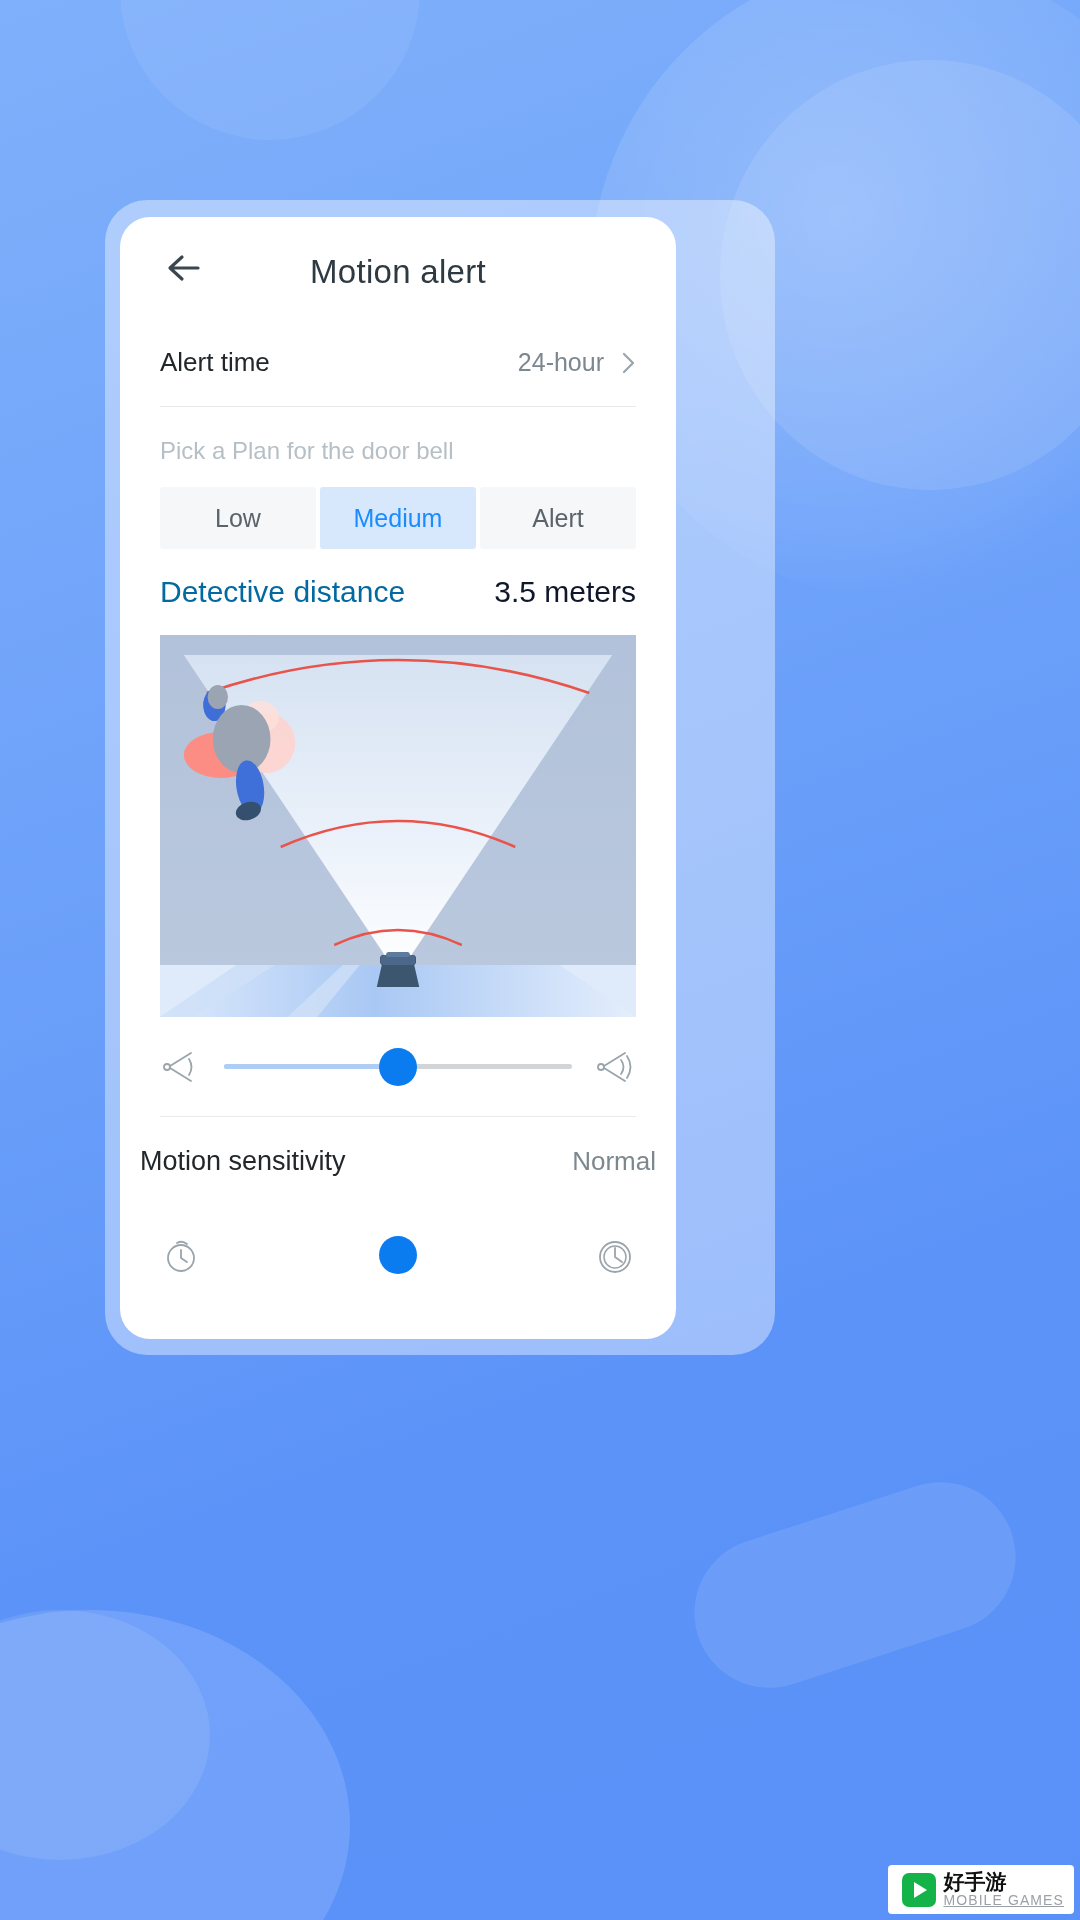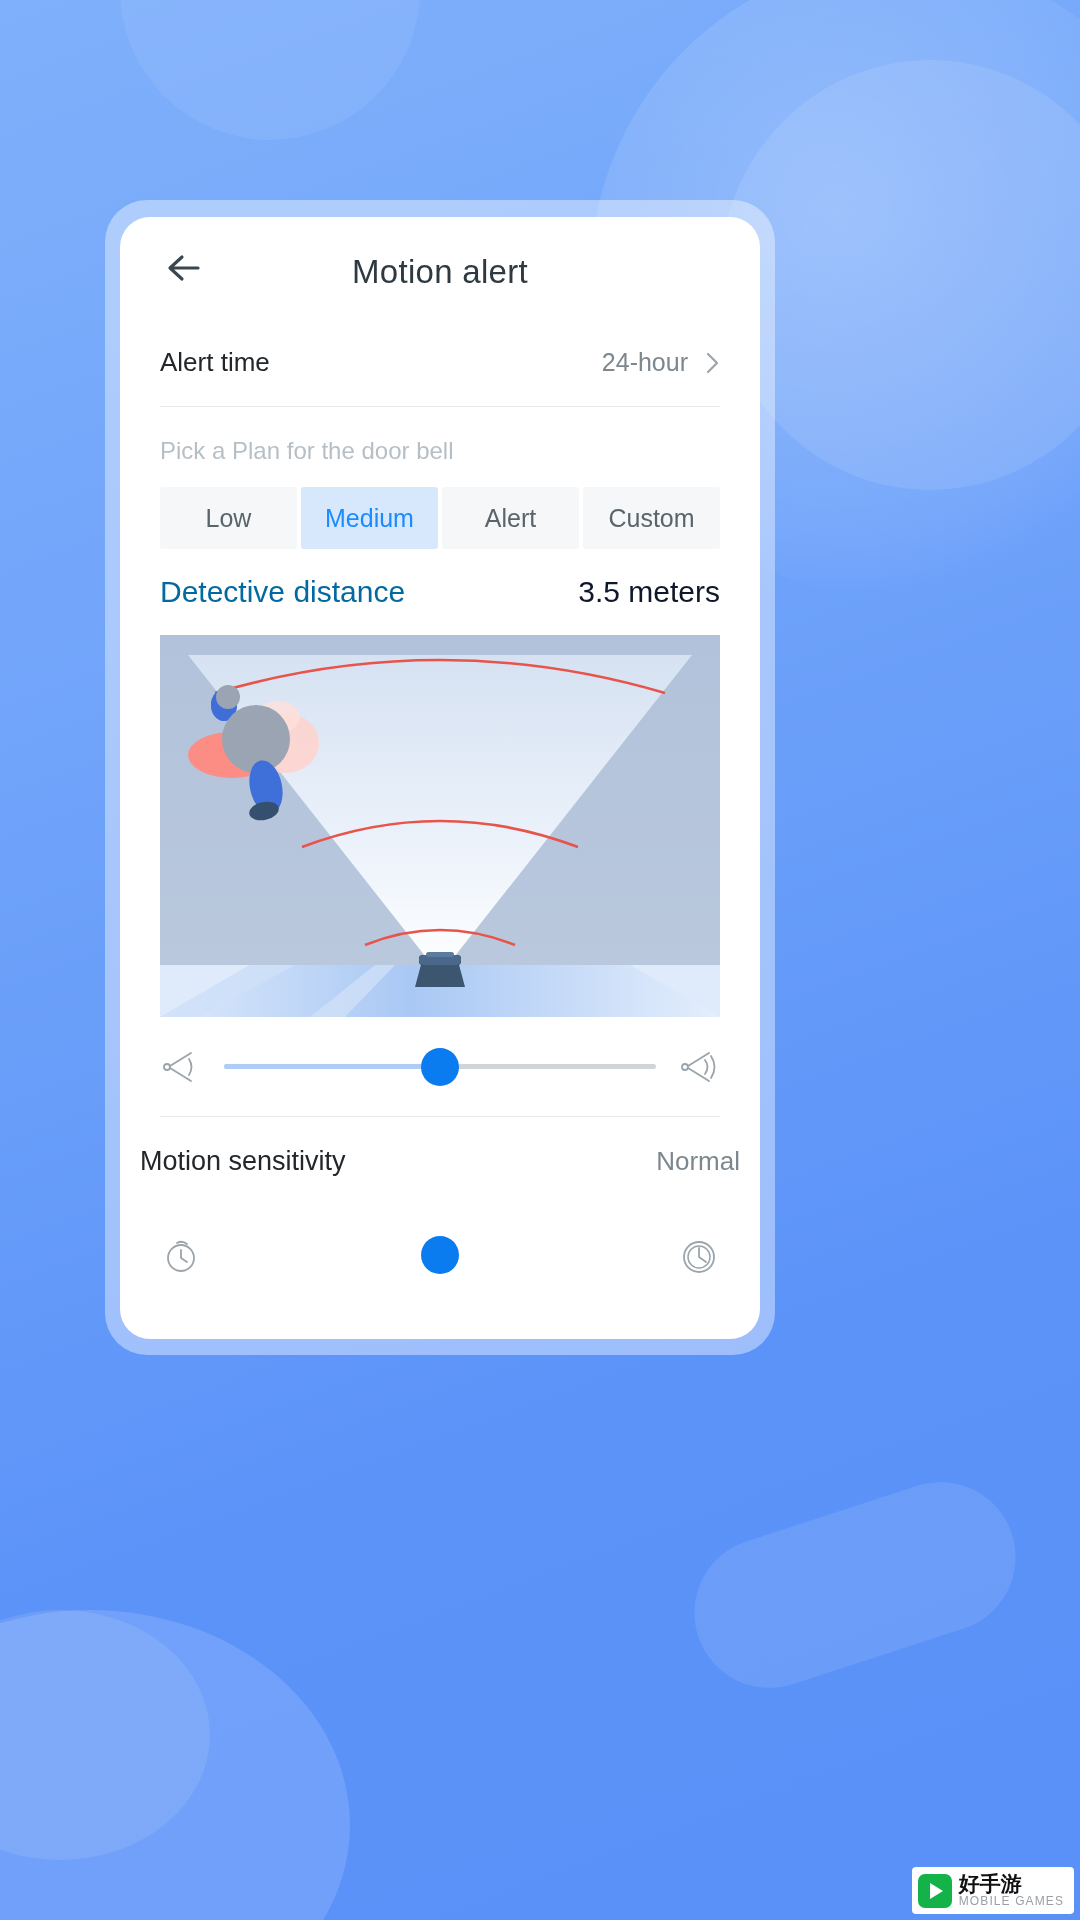--- a/index.html
+++ b/index.html
@@ -46,21 +46,21 @@
   .card-outer {
     position:absolute;
     left:105px; top:200px;
     width:670px; height:1155px;
     background:rgba(255,255,255,0.40);
     border-radius:42px;
   }
   .card {
     position:absolute;
     left:120px; top:217px;
-    width:640px; height:1122px;
+    width:556px; height:1122px;
     background:#ffffff;
     border-radius:30px;
     overflow:hidden;
   }
 
   
   .header {
     position:relative;
     height:102px;
     display:flex; align-items:center;
@@ -187,39 +187,39 @@
   }
   .sens-label { font-size:27px; color:#22272b; }
   .sens-value { font-size:26px; color:#7c878e; }
 
   
   .watermark {
     position:absolute; right:6px; bottom:6px;
     display:flex; align-items:center;
     background:#ffffff;
     border-radius:4px;
-    padding:6px 10px 6px 6px;
+    padding:6px 10px 6px 14px;
     gap:7px;
   }
   .wm-badge {
     width:34px; height:34px;
     background:#13b34a;
     border-radius:7px;
     display:flex; align-items:center; justify-content:center;
   }
   .wm-tri {
     width:0; height:0;
     border-left:13px solid #ffffff;
     border-top:8px solid transparent;
     border-bottom:8px solid transparent;
     margin-left:3px;
   }
   .wm-texts { display:flex; flex-direction:column; line-height:1.05; }
   .wm-main { font-size:21px; color:#111; font-weight:bold; }
-  .wm-sub { font-size:12px; color:#9aa0a6; letter-spacing:1.1px; }
+  .wm-sub { font-size:14px; color:#9aa0a6; letter-spacing:1.1px;text-decoration:underline; }
 </style>
 </head>
 <body>
 
 <div class="blob blob-tr"></div>
 <div class="blob blob-tr2"></div>
 <div class="blob blob-top-left"></div>
 <div class="blob blob-bl"></div>
 <div class="blob blob-bl2"></div>
 <div class="blob blob-br"></div>
@@ -246,21 +246,20 @@
       </svg>
     </div>
   </div>
 
   <div class="pick-hint">Pick a Plan for the door bell</div>
 
   <div class="plan-row">
     <div class="plan-btn">Low</div>
     <div class="plan-btn selected">Medium</div>
     <div class="plan-btn">Alert</div>
-    <div class="plan-btn">Custom</div>
   </div>
 
 
   <div class="row-dist">
     <div class="dist-label">Detective distance</div>
     <div class="dist-value">3.5 meters</div>
   </div>
 
   <div class="illus">
     <svg viewBox="0 0 560 382" preserveAspectRatio="none">

